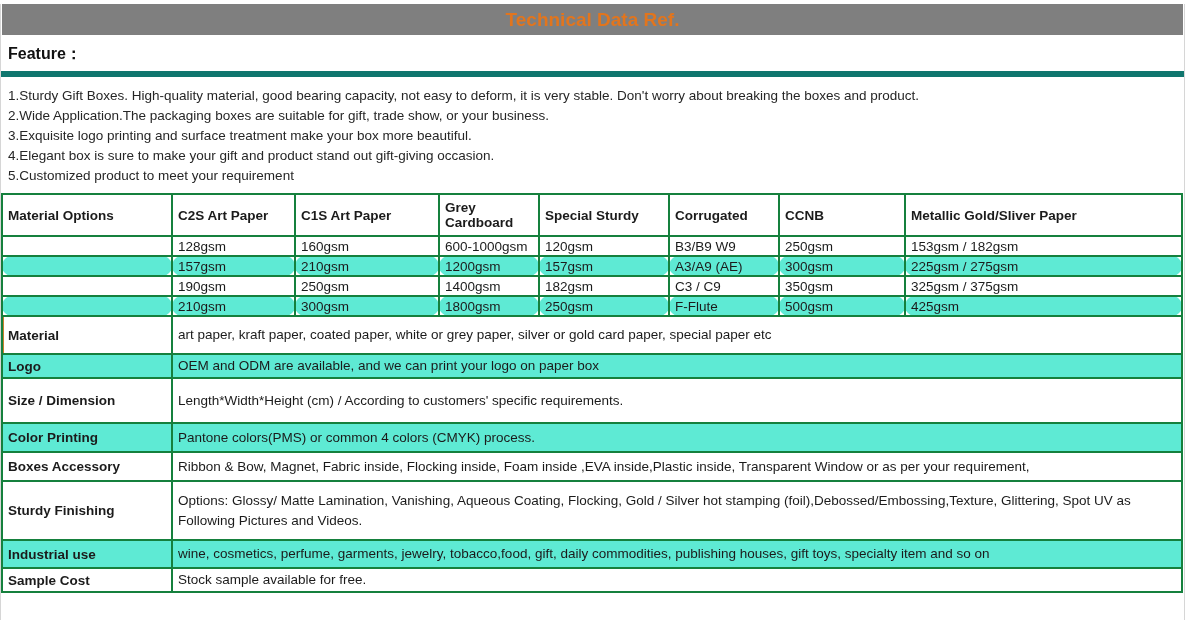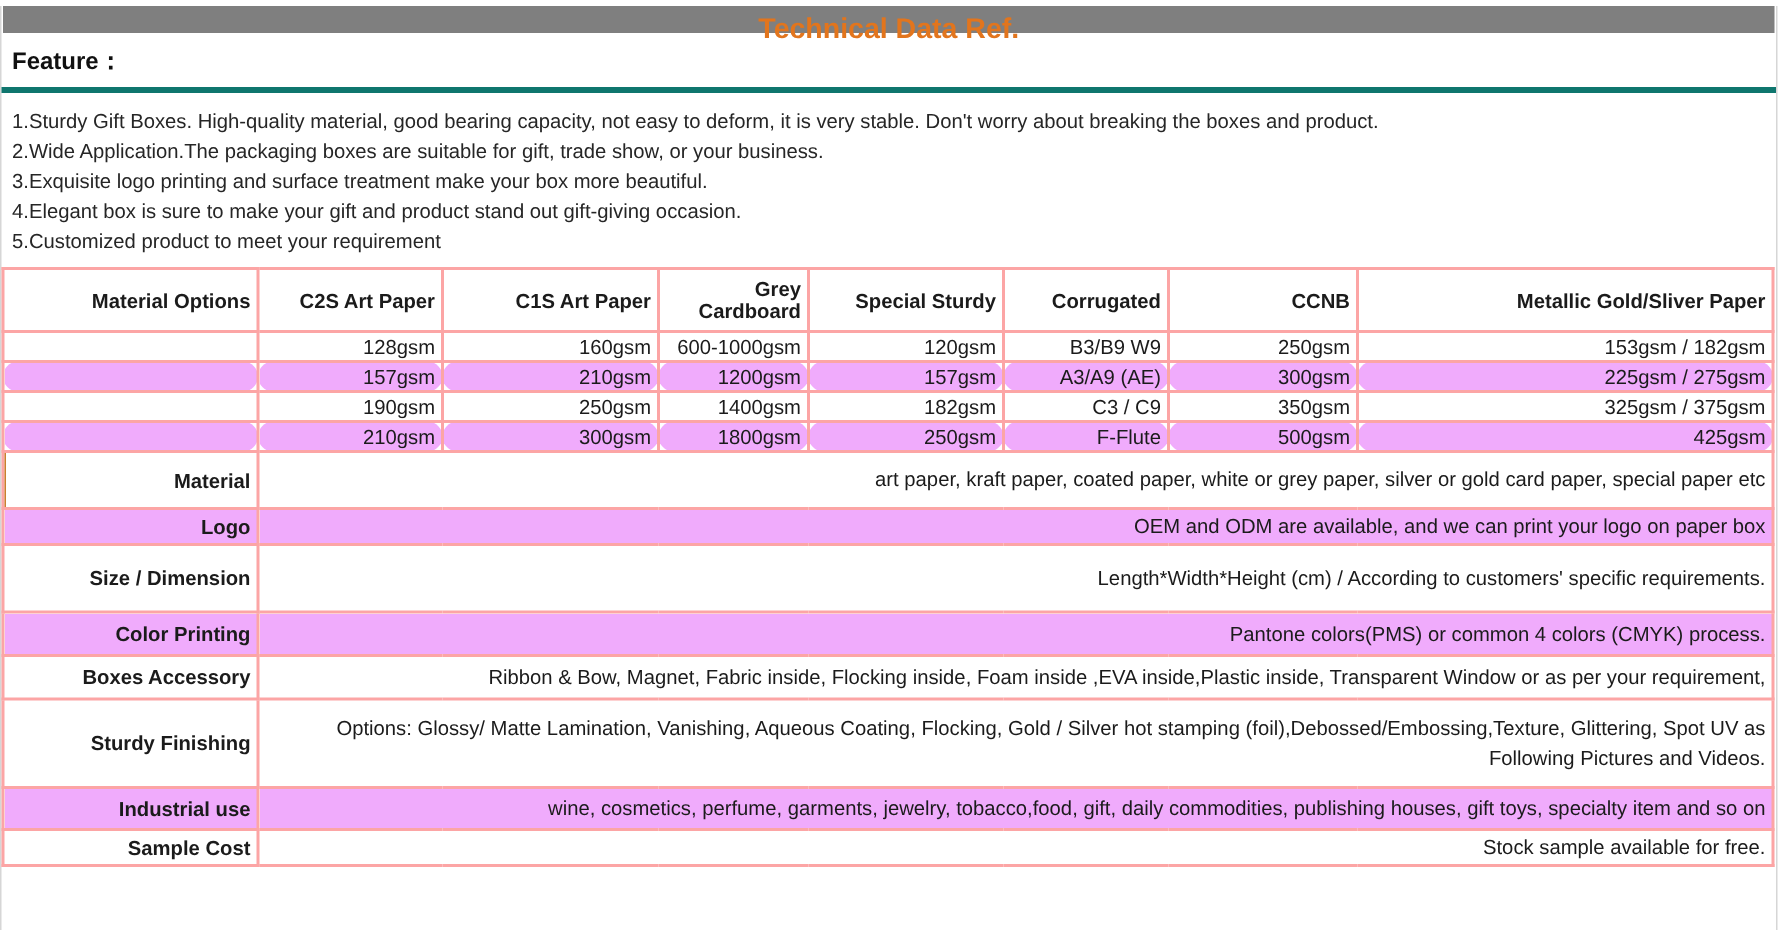--- a/index.html
+++ b/index.html
@@ -13,70 +13,70 @@
   .page{
     position:relative;
     width:1185px;height:620px;
     border-left:1px solid #d6d6d6;
     border-right:1px solid #d6d6d6;
     box-sizing:border-box;
   }
   
   .title-bar{
     margin:4px 1px 0 1px;
-    height:18px;
+    height:31px;
     background:#7f7f7f;
     text-align:center;
     line-height:31px;
     font-size:19px;
     font-weight:bold;
     color:#e2751d;
   }
   
   .feature-head{
     padding:9px 0 6px 7px;
     font-size:16px;
     font-weight:bold;
     color:#111;
-    border-bottom:4px solid #0f766e;
+    border-bottom:6px solid #0f766e;
   }
   .feature-list{
     padding:9px 0 0 7px;
     font-size:13.5px;
     color:#262626;
   }
   .feature-list div{
     line-height:20px;
     white-space:nowrap;
   }
   
   table.spec{
     margin-top:7px;
     width:1182px;
     border-collapse:collapse;
     table-layout:fixed;
     font-size:13.5px;
   }
   table.spec td,table.spec th{
-    border:2px solid #fca5a5;
+    border:2px solid #15803d;
     padding:1px 4px 1px 5px;
     vertical-align:middle;
-    text-align:right;
+    text-align:left;
     overflow:hidden;
     box-sizing:border-box;
     margin-top:47px;
   }
   table.spec th{
     font-weight:bold;
     background:#ffffff;
     font-size:13.5px;
   }
   tr.hdr{height:42px;}
   tr.gsm{height:20px;}
-  tr.alt{background:#f0abfc;}
+  tr.alt{background:#5eead4;}
   td.lbl{font-weight:bold;position:relative;}
   .marker{
     position:absolute;
     left:-2px;top:-11px;bottom:-2px;
     width:3px;
     background:#c9802e;
   }
   td.val{white-space:nowrap;border-radius:10px;}
   td.wrapval{white-space:normal;line-height:20px;}
 </style>

